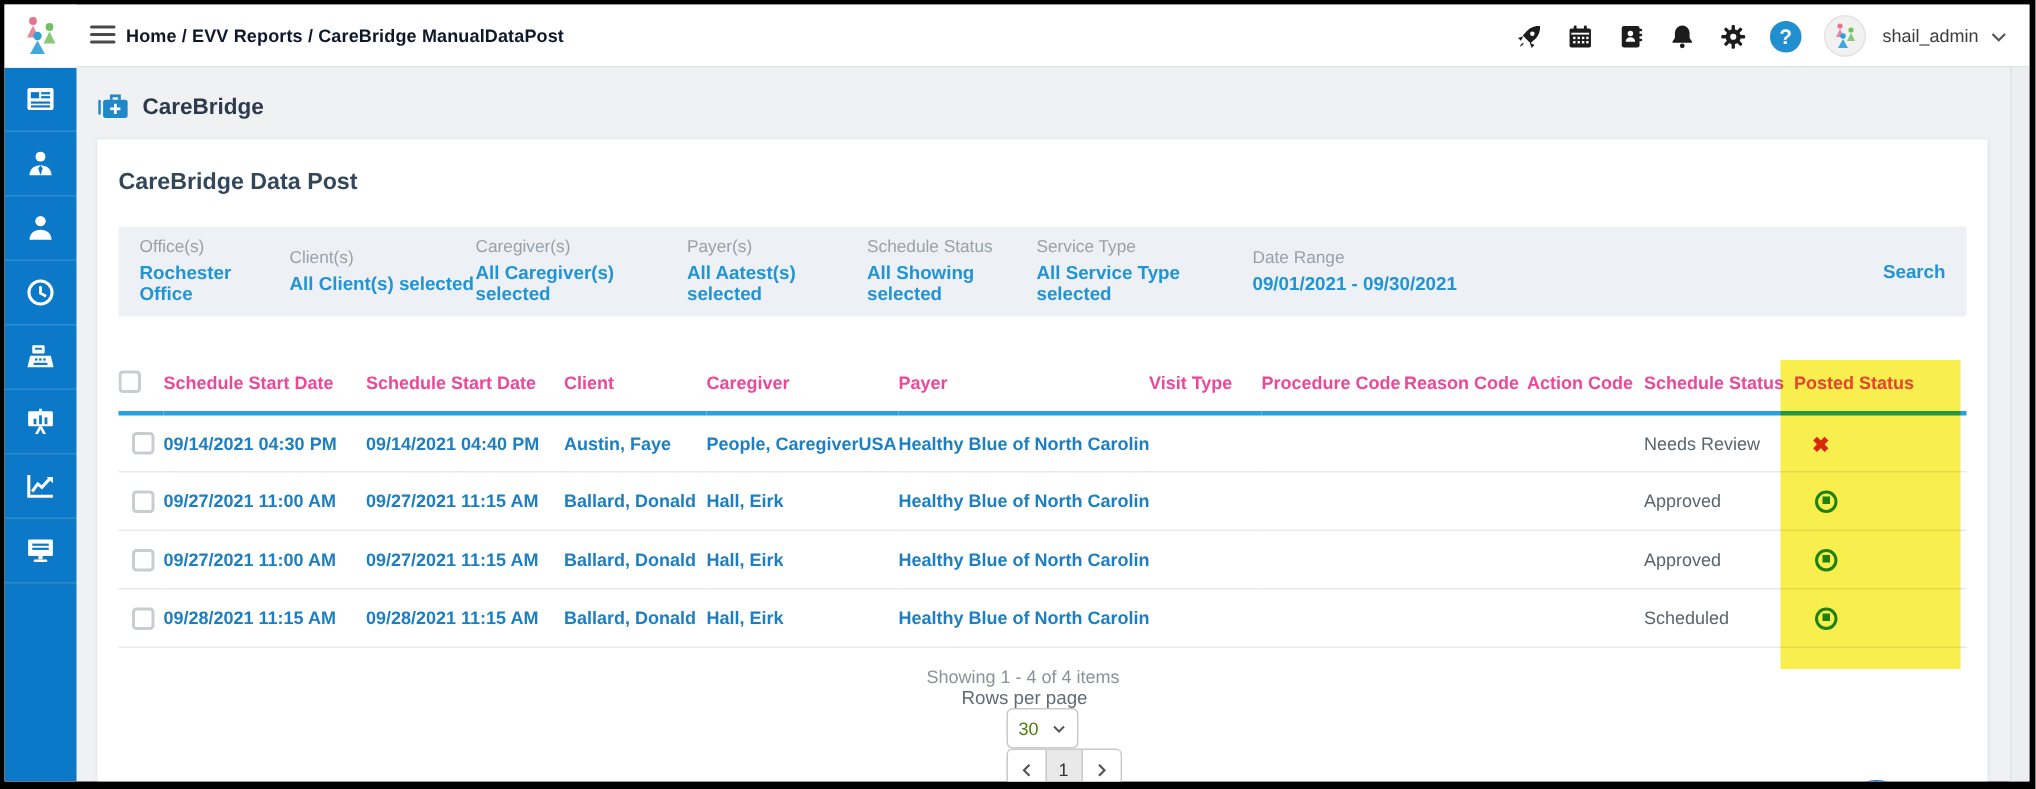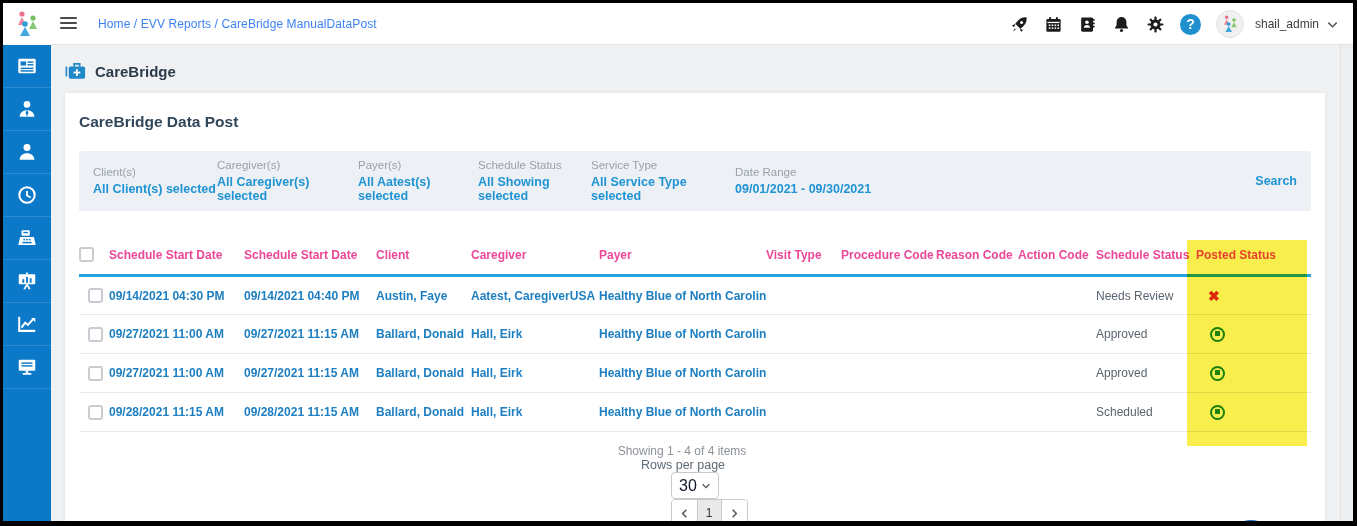--- a/index.html
+++ b/index.html
@@ -12,22 +12,22 @@
     background:#f0f1f3; overflow:hidden;
   }
 
   
   .topbar{ position:absolute; top:0; left:0; right:0; height:42px;
     background:#fff; border-bottom:1px solid #e3e3e3; z-index:3; }
   .logo-box{ position:absolute; left:0; top:0; width:48px; height:42px;
     background:#fff; display:flex; align-items:center; justify-content:center; }
   .hamburger{ position:absolute; left:57px; top:14px; width:17px; cursor:pointer; }
   .hamburger i{ display:block; height:2px; background:#4a4a4a; margin-bottom:3px; border-radius:1px; }
-  .breadcrumb{ position:absolute; left:95px; top:14px; font-size:12px;
-    font-weight:400; color:#3b82f6; letter-spacing:.1px; }
+  .breadcrumb{ position:absolute; left:81px; top:14px; font-size:12px;
+    font-weight:700; color:#0f172a; letter-spacing:.1px; }
 
   .searchbox{ position:absolute; left:628px; top:7px; width:160px; height:27px; }
   .searchbox input{ width:100%; height:100%; border:1px solid #cfcfcf; border-radius:3px;
     padding:0 28px 0 9px; font-size:11.5px; color:#444; font-family:inherit; outline:none; }
   .searchbox input::placeholder{ color:#9a9a9a; }
   .searchbox .mag{ position:absolute; right:7px; top:5px; }
 
   .top-icons{ position:absolute; right:14px; top:0; height:42px;
     display:flex; align-items:center; gap:15px; }
   .tico{ width:19px; height:19px; display:flex; align-items:center; justify-content:center; cursor:pointer; }
@@ -73,21 +73,21 @@
   .x-mark{ color:#e02b20; font-weight:bold; font-size:14px; padding-left:12px; display:inline-block; }
   .ok-mark{ display:inline-block; width:15px; height:15px; border:2.5px solid #1e8a1e; border-radius:50%;
     margin-left:14px; position:relative; vertical-align:middle; }
   .ok-mark::after{ content:""; position:absolute; left:2.5px; top:2.5px; width:5px; height:5px; background:#1e8a1e; }
 
   .pagination{ margin-top:12px; display:flex; align-items:center; justify-content:flex-end;flex-direction:column; }
   .summary{ font-size:12px; color:#8d9298; margin-right:26px; }
   .rpp-label{ font-size:12.5px; color:#5f6b76; margin-right:24px; }
   .rpp-select{ width:48px; height:27px; border:1px solid #c9c9c9; border-radius:4px; background:#fff;
     display:flex; align-items:center; justify-content:space-between; padding:0 7px; cursor:pointer; }
-  .rpp-select .v{ font-size:16px; color:#0f172a; }
+  .rpp-select .v{ font-size:12px; color:#4d7c0f; }
   .pager{ display:flex; margin-left:28px; border:1px solid #c9c9c9; border-radius:4px; overflow:hidden; }
   .pbtn{ width:25px; height:26px; background:#fff; display:flex; align-items:center; justify-content:center; cursor:pointer; }
   .pnum{ width:25px; height:26px; background:#e9e9e9; border-left:1px solid #c9c9c9; border-right:1px solid #c9c9c9;
     display:flex; align-items:center; justify-content:center; font-size:12px; color:#333; cursor:pointer; }
 
   
   .hl-overlay{ position:absolute; left:1184px; top:237px; width:120px; height:206px;
     background:#f8ee4e; mix-blend-mode:multiply; z-index:5; pointer-events:none; }
 
   .scroll-strip{ position:absolute; right:0; top:42px; bottom:0; width:13px;
@@ -284,20 +284,24 @@
         <rect x="12" y="9" width="2" height="7.5" fill="#fff"></rect>
         <rect x="9.2" y="11.7" width="7.5" height="2" fill="#fff"></rect>
       </svg>
       <span class="txt">CareBridge</span>
     </div>
 
     <div class="card">
       <div class="card-title">CareBridge Data Post</div>
 
       <div class="filterbar">
+        <div class="fitem f-office">
+          <span class="lbl">Office(s)</span>
+          <span class="val">Rochester Office</span>
+        </div>
         <div class="fitem f-client">
           <span class="lbl">Client(s)</span>
           <span class="val">All Client(s) selected</span>
         </div>
         <div class="fitem f-caregiver">
           <span class="lbl">Caregiver(s)</span>
           <span class="val">All Caregiver(s) selected</span>
         </div>
         <div class="fitem f-payer">
           <span class="lbl">Payer(s)</span>
@@ -352,21 +356,21 @@
           </tr>
         </thead>
         <tbody>
           <tr>
             <td class="th-cbx">
                 <div class="cbx"></div>
               </td>
             <td><span class="cell-link">09/14/2021 04:30 PM</span></td>
             <td><span class="cell-link">09/14/2021 04:40 PM</span></td>
             <td><span class="cell-link">Austin, Faye</span></td>
-            <td><span class="cell-link">Aatest, CaregiverUSA</span></td>
+            <td><span class="cell-link">People, CaregiverUSA</span></td>
             <td><span class="cell-link">Healthy Blue of North Carolina</span></td>
             <td></td>
             <td></td>
             <td></td>
             <td></td>
             <td class="cell-status">Needs Review</td>
             <td><span class="x-mark">✖</span></td>
           </tr>
           <tr>
             <td class="th-cbx">

